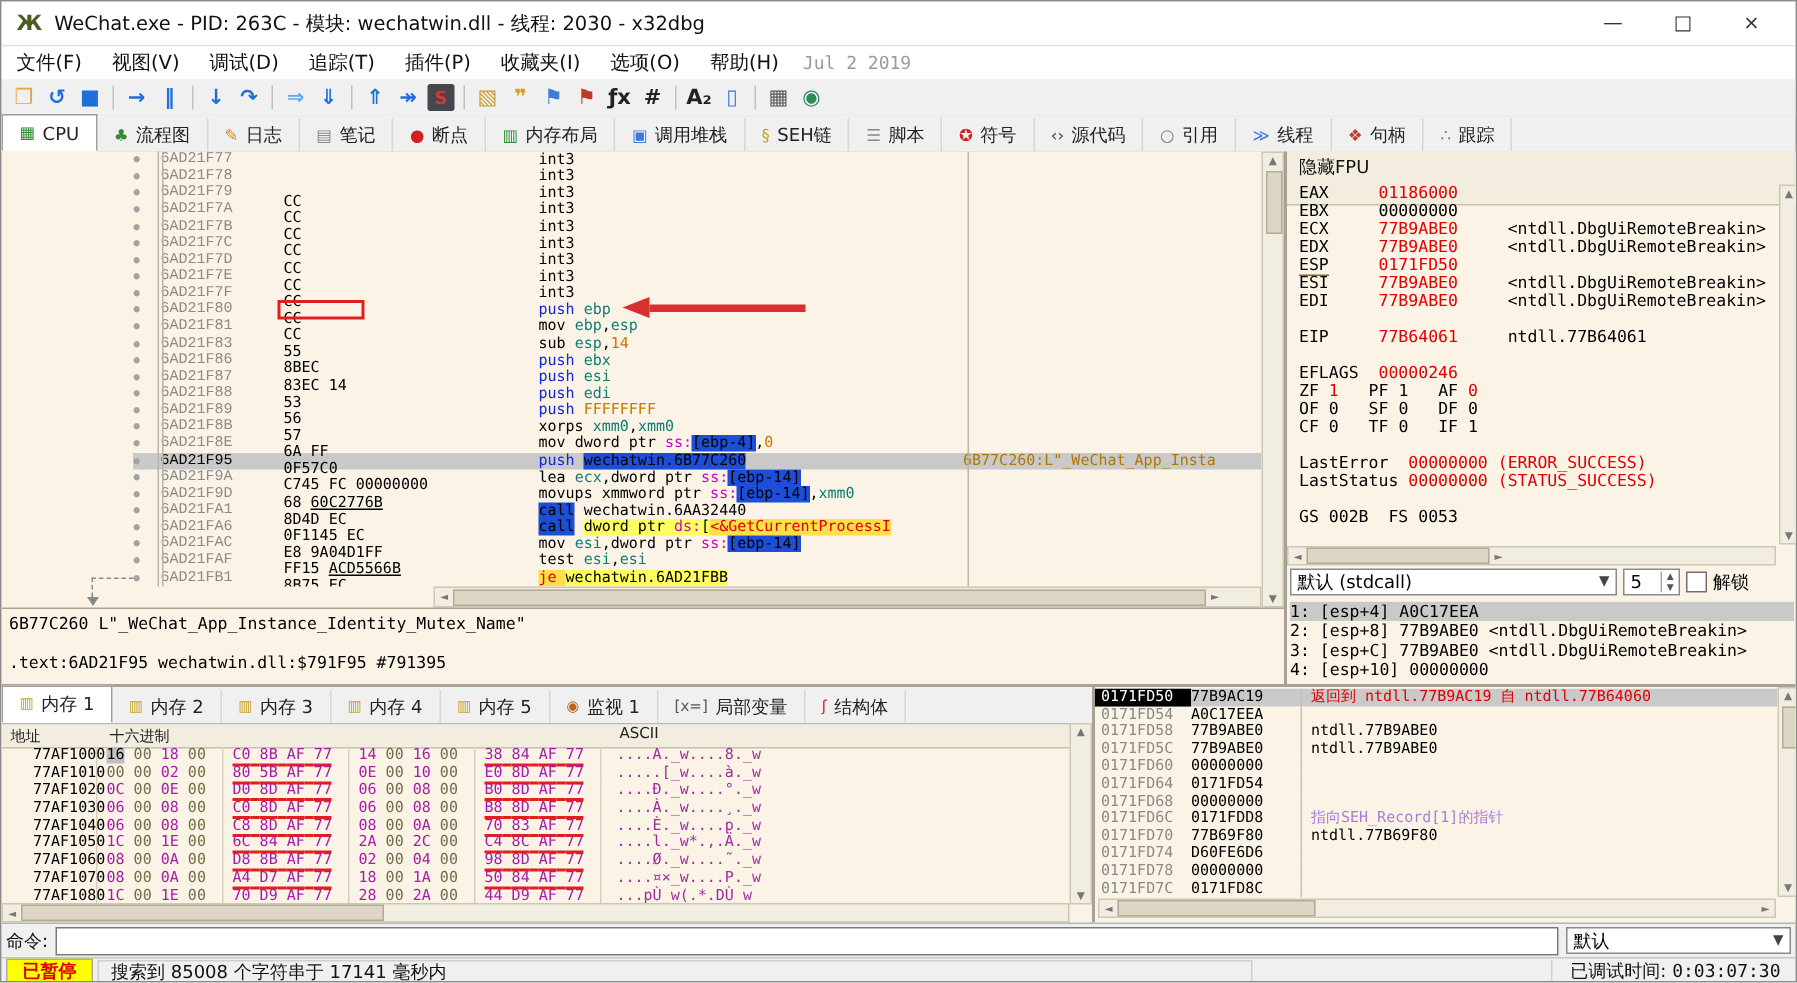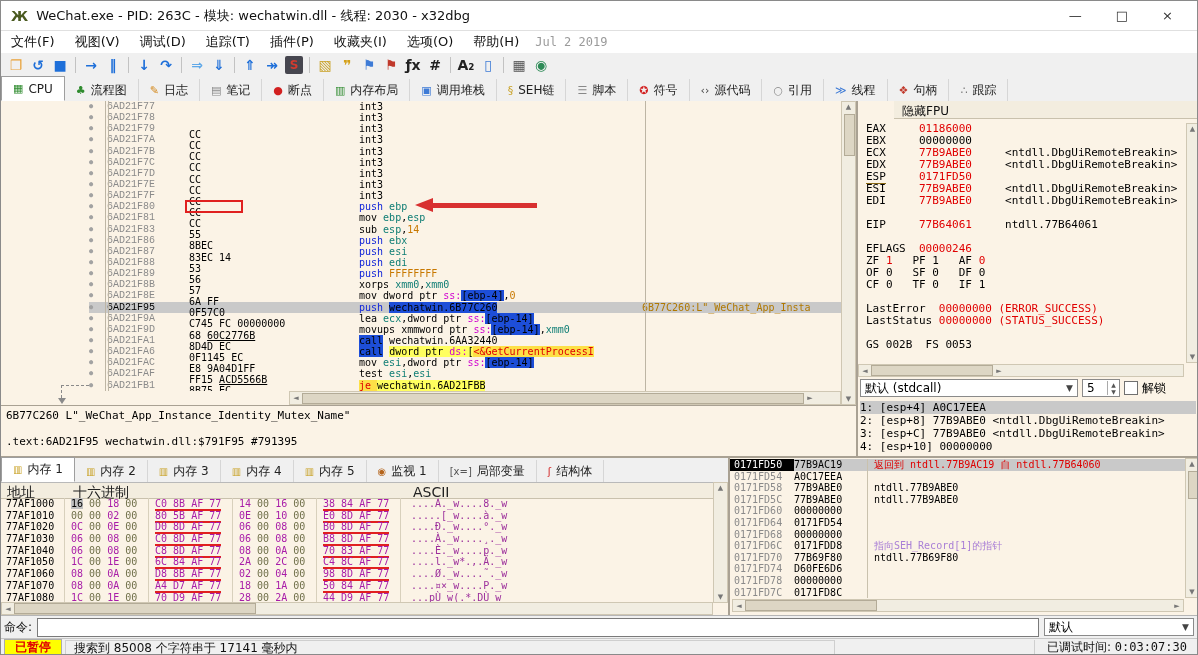--- a/index.html
+++ b/index.html
@@ -57,45 +57,45 @@
 
   
   .hsb,.vsb{position:absolute;background:#F1EDE1;border:1px solid #CFC7B3;box-sizing:border-box;display:flex;align-items:center;}
   .vsb{flex-direction:column;justify-content:space-between;}
   .sbtn{color:#777;font-size:7px;width:12px;text-align:center;line-height:10px;}
   .hthumb{height:9px;background:#DDD6C4;border:1px solid #B3AB97;}
   .vthumb{width:9px;background:#DDD6C4;border:1px solid #B3AB97;}
 
   
   .regs{position:absolute;left:857px;top:100px;width:341px;height:355px;background:#FBF3E6;box-sizing:border-box;}
-  .regs-h{height:18px;background:#F3EDDF;border-bottom:1px solid #C9C1AD;font-size:12px;color:#111;padding:2px 8px;box-sizing:border-box;margin-left:36px;}
+  .regs-h{height:36px;background:#F3EDDF;border-bottom:1px solid #C9C1AD;font-size:12px;color:#111;padding:2px 8px;box-sizing:border-box;}
   .rrows{position:absolute;left:0;top:22px;width:326px;height:240px;overflow:hidden;padding-left:8px;box-sizing:border-box;}
   .rrow{height:12px;line-height:12px;font-size:11px;white-space:pre;font-family:"DejaVu Sans Mono","Liberation Mono",monospace;color:#000;}
   .red{color:#E00000;}
   .ul{border-bottom:1px solid #8B6914;}
   .rcombo-row{position:absolute;left:2px;top:277px;width:336px;height:20px;display:flex;gap:4px;align-items:center;}
   .combo{background:#FFF;border:1px solid #8A8A8A;height:18px;display:flex;align-items:center;font-size:12px;padding:0 4px;box-sizing:border-box;justify-content:space-between;}
   .combo .arr{color:#444;font-size:9px;margin-left:8px;}
   .spin{width:38px;height:18px;background:#FFF;border:1px solid #8A8A8A;display:flex;align-items:center;font-size:12px;box-sizing:border-box;}
   .spin .v{flex:1;padding-left:4px;}
   .spin .ud{display:flex;flex-direction:column;font-size:6px;color:#555;border-left:1px solid #AAA;width:11px;text-align:center;}
   .chk{display:flex;align-items:center;gap:4px;font-size:12px;}
   .chkbox{width:12px;height:12px;background:#FFF;border:1px solid #707070;}
   .args{position:absolute;left:2px;top:300px;width:336px;height:53px;overflow:hidden;}
   .argrow{height:13px;line-height:13px;font-size:11px;white-space:pre;font-family:"DejaVu Sans Mono","Liberation Mono",monospace;color:#000;}
   .argrow.sel{background:#C9C9C9;}
 
   
   .mempane{position:absolute;left:0;top:455px;width:729px;height:159px;background:#FBF3E6;border-top:2px solid #A9A193;border-right:2px solid #A9A193;box-sizing:border-box;}
   .btabs{height:24px;background:#F0F0F0;border-bottom:1px solid #B9B9B9;display:flex;align-items:flex-end;}
-  .mhead{height:15px;background:#F3EDDF;border-bottom:1px solid #C9C1AD;font-size:14px;color:#222;position:relative;}
+  .mhead{height:15px;background:#F3EDDF;border-bottom:1px solid #C9C1AD;font-size:10px;color:#222;position:relative;}
   .mhead span{position:absolute;top:1px;}
   .mrows{position:absolute;left:0;top:40px;width:712px;height:104px;overflow:hidden;}
   .mrow{height:11.7px;line-height:11.7px;font-size:10px;white-space:pre;font-family:"DejaVu Sans Mono","Liberation Mono",monospace;display:flex;}
-  .maddr{width:64px;padding-left:5px;color:#000;border-right:1px solid #D8D0BC;box-sizing:border-box;}
+  .maddr{width:64px;padding-left:21px;color:#000;border-right:1px solid #D8D0BC;box-sizing:border-box;}
   .mgrp{width:84px;padding-left:6px;border-right:1px solid #D8D0BC;box-sizing:border-box;}
   .mgrp.bp span{border-bottom:2px solid #E02020;}
   .bz{color:#70704A;}
   .bn{color:#A81CA8;}
   .selb{background:#C0C0C0;color:#000;}
   .mascii{padding-left:10px;color:#9C2F9C;}
 
   
   .stackpane{position:absolute;left:729px;top:455px;width:469px;height:159px;background:#FBF3E6;border-top:2px solid #A9A193;box-sizing:border-box;}
   .srows{position:absolute;left:0;top:1px;width:455px;height:139px;overflow:hidden;}

